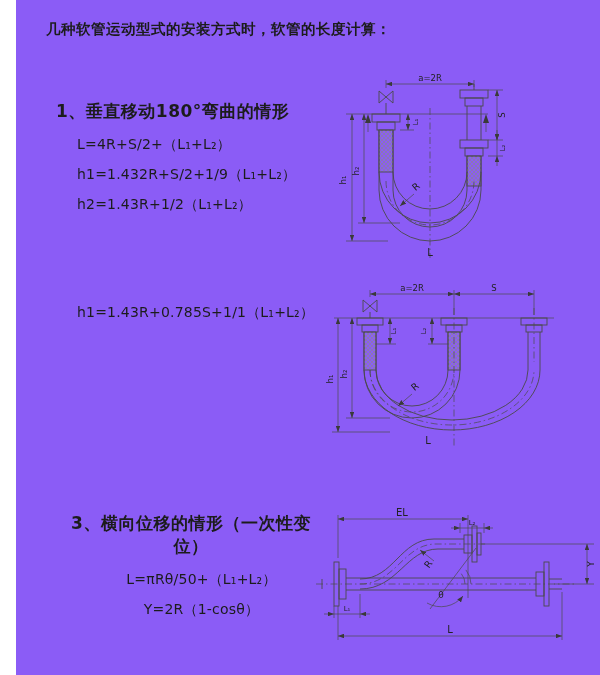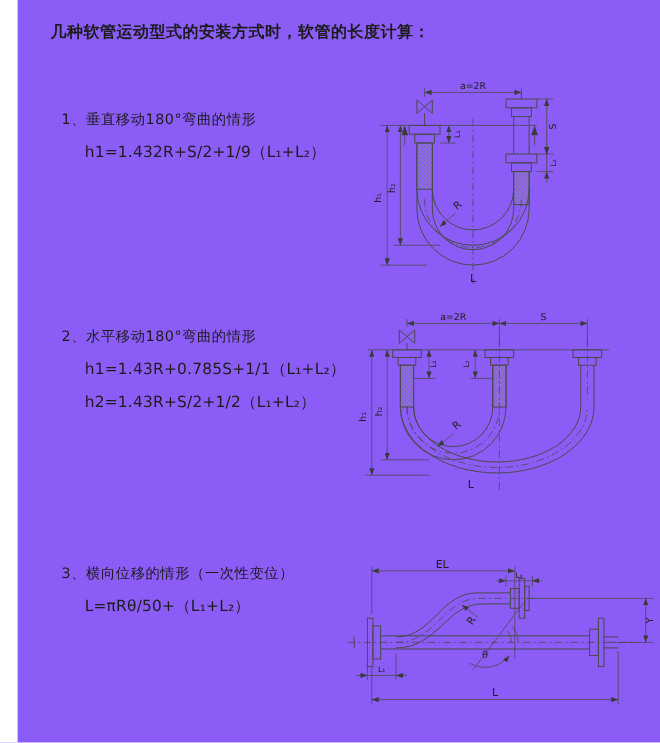--- a/index.html
+++ b/index.html
@@ -2,36 +2,38 @@
 <html><head>
 <meta charset="utf-8">
 <style>
   html,body{margin:0;padding:0;background:#ffffff;}
   .page{
     position:relative;width:600px;height:675px;background:#8b5cf6;overflow:hidden;
     font-family:"DejaVu Sans","Liberation Sans",sans-serif;color:#1c1c1c;margin-left:16px;
   }
   .title{position:absolute;left:30px;top:20px;font-size:14.5px;font-weight:600;letter-spacing:.5px;}
   .sec{position:absolute;left:40px;width:270px;}
-  .sec .heading{font-size:13px;font-weight:400;margin:0 0 6px 0;letter-spacing:.5px;}
+  .sec .heading{font-size:17px;font-weight:700;margin:0 0 6px 0;letter-spacing:.5px;}
   .formula{font-size:14px;line-height:30px;padding-left:21px;white-space:nowrap;letter-spacing:.2px;}
   .diagram{position:absolute;}
   svg{display:block;}
   svg text{font-family:"DejaVu Sans","Liberation Sans",sans-serif;fill:#222;stroke:none;}
 </style>
 </head>
 <body>
 
 <div class="page">
 
   <div class="title">几种软管运动型式的安装方式时，软管的长度计算：</div>
 
   <div class="sec" style="top:100px;">
     <div class="heading">1、垂直移动180°弯曲的情形</div>
+    <div class="formula">L=4R+S/2+（L₁+L₂）</div>
     <div class="formula">h1=1.432R+S/2+1/9（L₁+L₂）</div>
+    <div class="formula">h2=1.43R+1/2（L₁+L₂）</div>
   </div>
 
   <div class="diagram" style="left:312px;top:70px;">
     <svg width="280" height="192" viewBox="0 0 280 192">
       <defs>
         <pattern id="hp1" width="4" height="4" patternUnits="userSpaceOnUse">
           <path d="M0,0L4,4M4,0L0,4" stroke="#8a8a8a" stroke-width="0.6"></path>
         </pattern>
         <marker id="arr1" viewBox="0 0 8 6" refX="8" refY="3" markerWidth="9" markerHeight="7" orient="auto">
           <path d="M0,0L8,3L0,6Z" fill="#3a3a3a"></path>
@@ -101,23 +103,21 @@
         <text transform="rotate(-90 90 52)" x="90" y="52" text-anchor="middle" font-size="7">L₁</text>
         <text transform="rotate(-90 177 45)" x="177" y="45" text-anchor="middle">S</text>
         <text transform="rotate(-90 177 78)" x="177" y="78" text-anchor="middle" font-size="7">L₂</text>
         <text transform="rotate(-40 90 119)" x="90" y="119" text-anchor="middle" font-size="9.5">R</text>
         <text x="102" y="186" text-anchor="middle" font-size="10">L</text>
       </g>
     </svg>
   </div>
 
   <div class="sec" style="top:297px;">
-    <div class="heading">2、水平移动180°弯曲的情形</div>
     <div class="formula">h1=1.43R+0.785S+1/1（L₁+L₂）</div>
-    <div class="formula">h2=1.43R+S/2+1/2（L₁+L₂）</div>
   </div>
 
   <div class="diagram" style="left:308px;top:282px;">
     <svg width="290" height="170" viewBox="0 0 290 170">
       <defs>
         <pattern id="hp2" width="4" height="4" patternUnits="userSpaceOnUse">
           <path d="M0,0L4,4M4,0L0,4" stroke="#8a8a8a" stroke-width="0.6"></path>
         </pattern>
         <marker id="arr2" viewBox="0 0 8 6" refX="8" refY="3" markerWidth="9" markerHeight="7" orient="auto">
           <path d="M0,0L8,3L0,6Z" fill="#3a3a3a"></path>
@@ -181,23 +181,24 @@
         <text transform="rotate(-90 72 49)" x="72" y="49" text-anchor="middle" font-size="7">L₁</text>
         <text transform="rotate(-90 102 49)" x="102" y="49" text-anchor="middle" font-size="7">L₂</text>
         <text transform="rotate(-90 23 92)" x="23" y="92" text-anchor="middle">h₂</text>
         <text transform="rotate(-90 9 97)" x="9" y="97" text-anchor="middle">h₁</text>
         <text transform="rotate(-40 93 107)" x="93" y="107" text-anchor="middle" font-size="9.5">R</text>
         <text x="104" y="162" text-anchor="middle" font-size="10">L</text>
       </g>
     </svg>
   </div>
 
-  <div class="sec" style="top:512px;">
+  <div class="sec" style="top:512px;text-align:center;">
     <div class="heading">3、横向位移的情形（一次性变位）</div>
     <div class="formula">L=πRθ/50+（L₁+L₂）</div>
+    <div class="formula">Y=2R（1-cosθ）</div>
   </div>
 
   <div class="diagram" style="left:298px;top:506px;">
     <svg width="302" height="142" viewBox="0 0 302 142">
       <defs>
         <marker id="arr3" viewBox="0 0 8 6" refX="8" refY="3" markerWidth="9" markerHeight="7" orient="auto">
           <path d="M0,0L8,3L0,6Z" fill="#3a3a3a"></path>
         </marker>
       </defs>
 

